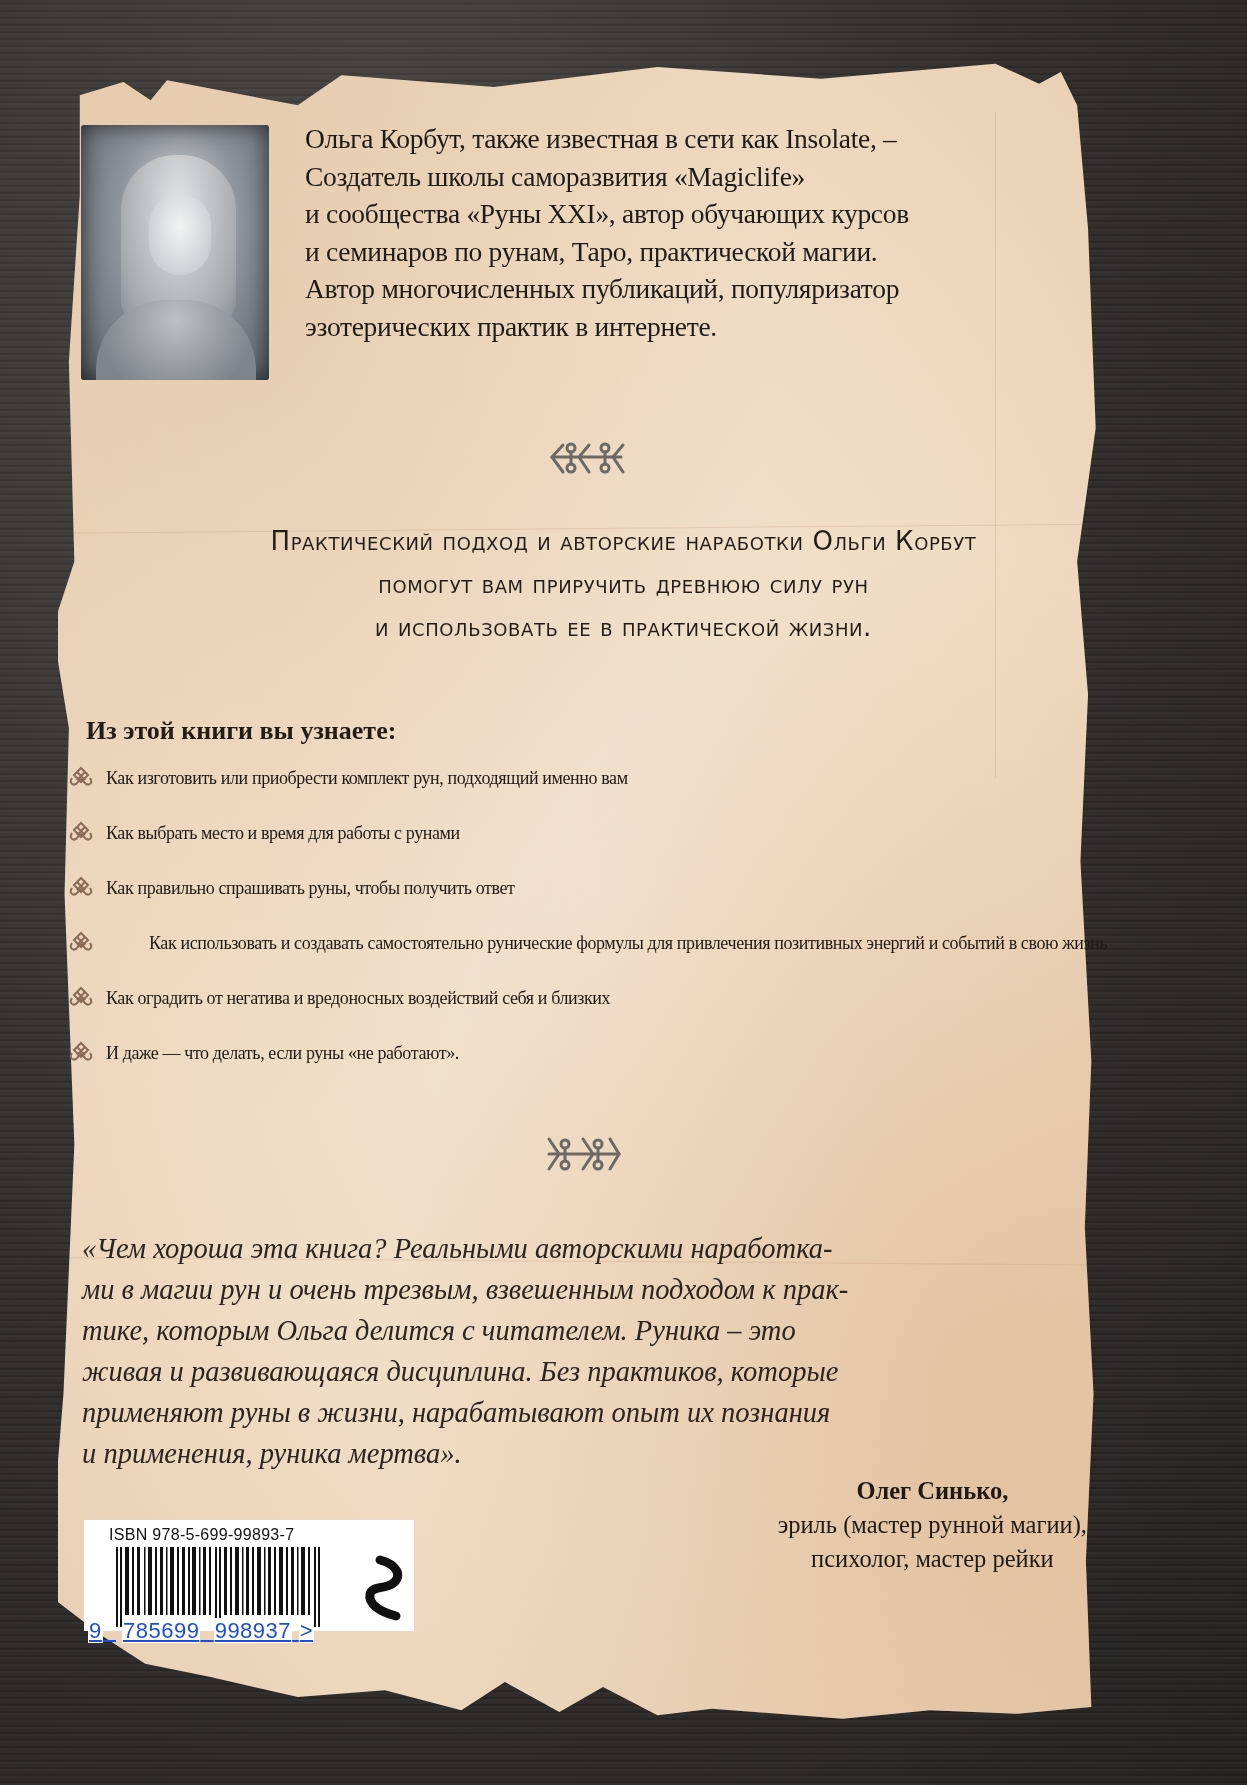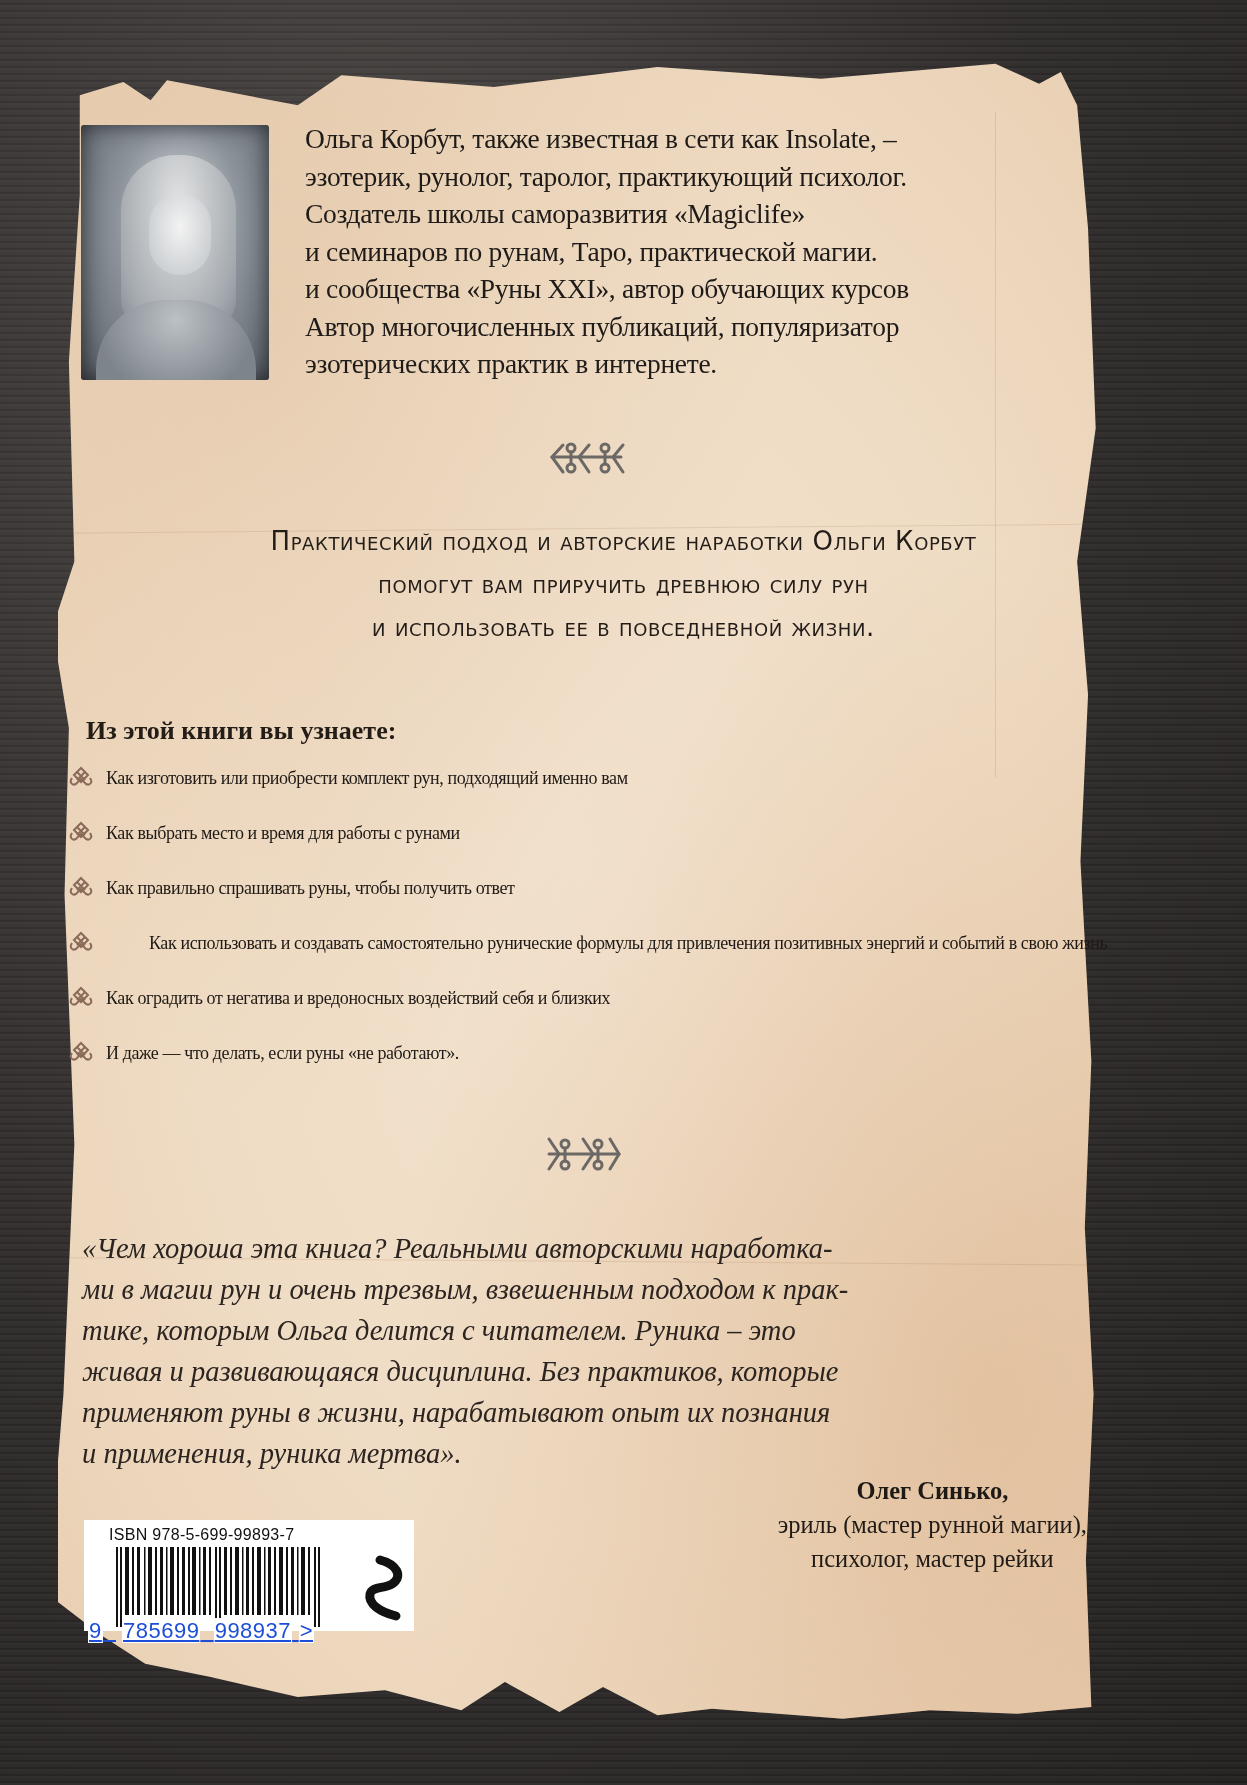--- a/index.html
+++ b/index.html
@@ -93,24 +93,23 @@
 </div>
 
 <div class="photo">
   <div class="hair"></div>
   <div class="shoulders"></div>
   <div class="face"></div>
 </div>
 
 <div class="bio">
   <div>Ольга Корбут, также известная в сети как Insolate, –</div>
-  <div>эзотерик, рунолог, таролог, практикующий психолог.</div>
   <div>Создатель школы саморазвития «Magiclife»</div>
+  <div>и сообщества «Руны XXI», автор обучающих курсов</div>
   <div>и семинаров по рунам, Таро, практической магии.</div>
-  <div>и сообщества «Руны XXI», автор обучающих курсов</div>
   <div>Автор многочисленных публикаций, популяризатор</div>
   <div>эзотерических практик в интернете.</div>
 </div>
 
 <div class="rune" style="left:549px;top:440px;">
   <svg width="82" height="40" viewBox="0 0 82 40" fill="none" stroke="#6b6866" stroke-width="3" stroke-linecap="round">
     <line x1="3" y1="17" x2="72" y2="17"></line>
     <polyline points="14,5 3,17 14,32"></polyline>
     <line x1="22" y1="12" x2="22" y2="24"></line>
     <circle cx="22" cy="8" r="4"></circle>
@@ -119,21 +118,21 @@
     <line x1="56" y1="12" x2="56" y2="24"></line>
     <circle cx="56" cy="8" r="4"></circle>
       <circle cx="56" cy="28" r="4"></circle>
     <polyline points="74,5 64,17 74,32"></polyline>
   </svg>
 </div>
 
 <div class="intro">
   <div>Практический подход и авторские наработки Ольги Корбут</div>
   <div>помогут вам приручить древнюю силу рун</div>
-  <div>и использовать ее в повседневной жизни.</div>
+  <div>и использовать ее в практической жизни.</div>
 </div>
 
 <div class="learn-title">Из этой книги вы узнаете:</div>
 
 <div class="bullets">
   <div class="bullet">
     <svg class="knot" viewBox="0 0 26 22">
         <g fill="none" stroke="#8a6a58" stroke-width="2">
           <path d="M13 2 L20 9 L13 16 L6 9 Z"></path>
           <path d="M4 12 C1 16 4 20 8 18 L13 13 L18 18 C22 20 25 16 22 12"></path>

